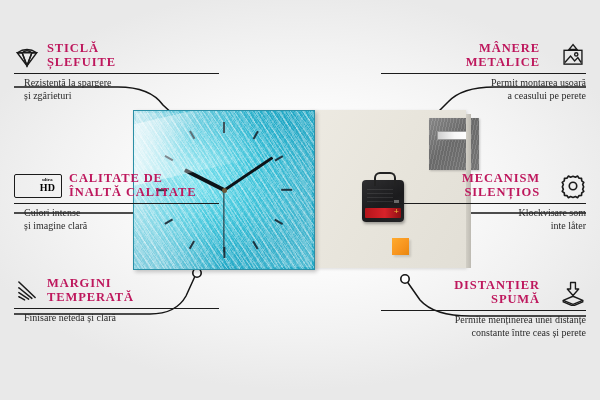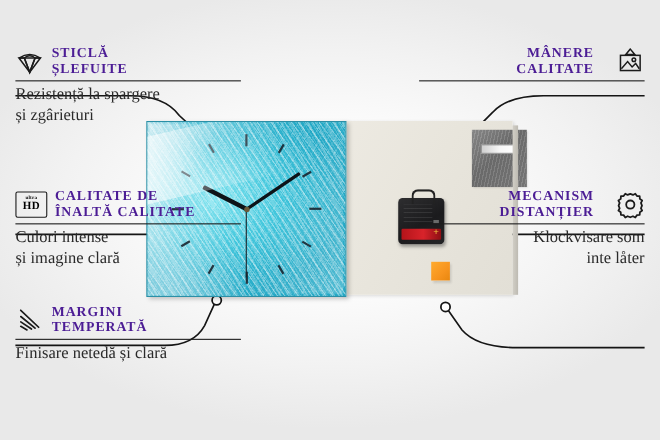--- a/index.html
+++ b/index.html
@@ -102,30 +102,30 @@
   
   .connectors{position:absolute;inset:0;pointer-events:none;}
   .callout{position:absolute;width:205px;}
   .callout .head{display:flex;align-items:center;gap:7px;}
   .callout.right .head{flex-direction:row-reverse;gap:20px;}
   .titles{line-height:1.08;}
   .callout.left .titles{text-align:left;}
   .callout.right .titles{text-align:right;}
   .t1,.t2{
     font-family:"Liberation Serif",serif;font-weight:bold;font-size:12.5px;
-    letter-spacing:.9px;color:#4c1d95;display:block;white-space:nowrap;
+    letter-spacing:.9px;color:#be185d;display:block;white-space:nowrap;
   }
   .rule{height:1.3px;background:#1c1c1c;margin:4px 0 3px;}
-  .desc{font-size:15px;line-height:1.26;color:#2a2a2a;white-space:pre-line;}
+  .desc{font-size:10px;line-height:1.26;color:#2a2a2a;white-space:pre-line;margin-left:10px;}
   .callout.right .desc{text-align:right;}
   .icon{width:26px;height:26px;flex:0 0 26px;color:#1b1b1b;}
   .icon svg{width:100%;height:100%;display:block;}
   .hdicon{
     width:27px;height:22px;flex:0 0 27px;border:1.4px solid #1b1b1b;border-radius:2px;
-    display:flex;flex-direction:column;align-items:center;justify-content:center;line-height:1;
+    display:flex;flex-direction:column;align-items:center;justify-content:center;line-height:1;padding-left:19px;
   }
   .hdicon .u{font-size:4.6px;font-weight:bold;letter-spacing:.2px;}
   .hdicon .h{font-size:10px;font-weight:bold;letter-spacing:.3px;}
 
   
   #c-glass{left:14px;top:42px;}
   #c-print{left:14px;top:172px;}
   #c-edge{left:14px;top:277px;}
   #c-hook{left:381px;top:42px;}
   #c-mech{left:381px;top:172px;}
@@ -253,38 +253,58 @@
       <span class="icon">
         <svg viewBox="0 0 32 32" fill="none" stroke="#1b1b1b" stroke-width="1.7">
           <path d="M16 2 L11 8 L21 8 Z"></path>
           <rect x="5" y="9" width="22" height="17"></rect>
           <circle cx="20" cy="14" r="2"></circle>
           <path d="M6 24 L13 16 L18 22 L22 18 L26 24"></path>
         </svg>
       </span>
       <span class="titles">
         <span class="t1">MÂNERE</span>
-        <span class="t2">CALITATE</span>
+        <span class="t2">METALICE</span>
       </span>
     </div>
     <div class="rule" style="width:205px"></div>
+    <div class="desc">Permit montarea ușoară
+a ceasului pe perete</div>
   </div>
 
   <div class="callout right" id="c-mech">
     <div class="head">
       <span class="icon">
         <svg viewBox="0 0 32 32" fill="none" stroke="#1b1b1b" stroke-width="2" stroke-linejoin="round">
           <path d="M16 4 l3 1.2 2.6-1.4 1.9 2.6 3 .2 .2 3 2.6 1.9 -1.4 2.6 1.2 3 -1.2 3 1.4 2.6 -2.6 1.9 -.2 3 -3 .2 -1.9 2.6 -2.6-1.4 -3 1.2 -3-1.2 -2.6 1.4 -1.9-2.6 -3-.2 -.2-3 -2.6-1.9 1.4-2.6 -1.2-3 1.2-3 -1.4-2.6 2.6-1.9 .2-3 3-.2 1.9-2.6 2.6 1.4z"></path>
           <circle cx="16" cy="16" r="4.6"></circle>
         </svg>
       </span>
       <span class="titles">
         <span class="t1">MECANISM</span>
-        <span class="t2">DISTANȚIER</span>
+        <span class="t2">SILENȚIOS</span>
       </span>
     </div>
     <div class="rule" style="width:205px"></div>
     <div class="desc">Klockvisare som
 inte låter</div>
   </div>
 
+  <div class="callout right" id="c-foam">
+    <div class="head">
+      <span class="icon">
+        <svg viewBox="0 0 32 32" fill="none" stroke="#1b1b1b" stroke-width="1.7" stroke-linejoin="round">
+          <path d="M13 3 h6 v8 h4 l-7 8 -7-8 h4 z"></path>
+          <path d="M16 20 L28 25 L16 30 L4 25 Z"></path>
+          <path d="M4 25 v2 l12 5 12-5 v-2"></path>
+        </svg>
+      </span>
+      <span class="titles">
+        <span class="t1">DISTANȚIER</span>
+        <span class="t2">SPUMĂ</span>
+      </span>
+    </div>
+    <div class="rule" style="width:205px"></div>
+    <div class="desc">Permite menținerea unei distanțe
+constante între ceas și perete</div>
+  </div>
 
 </div>
 
 </body></html>

